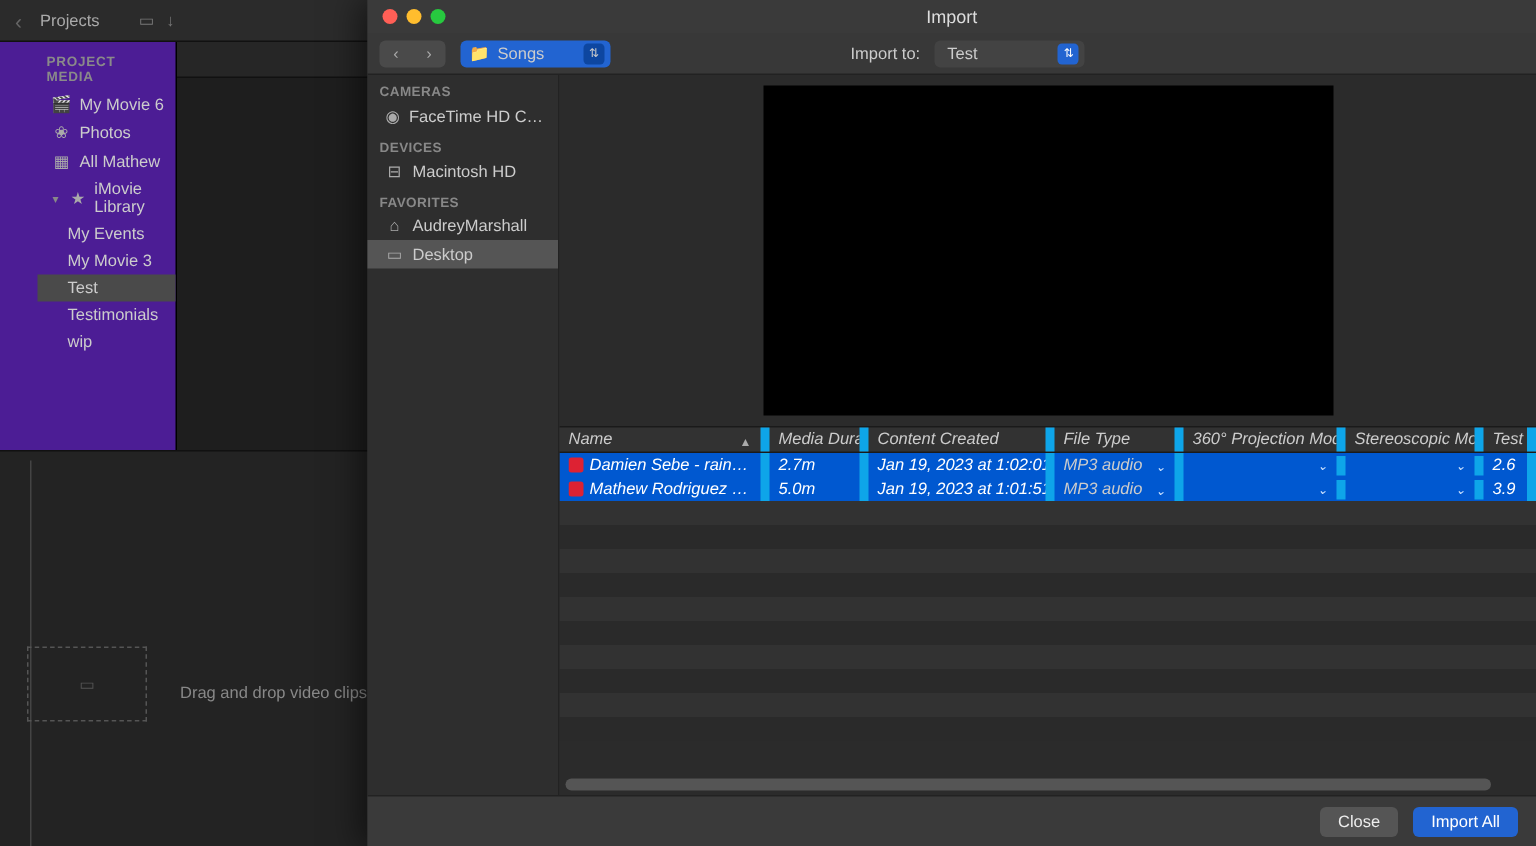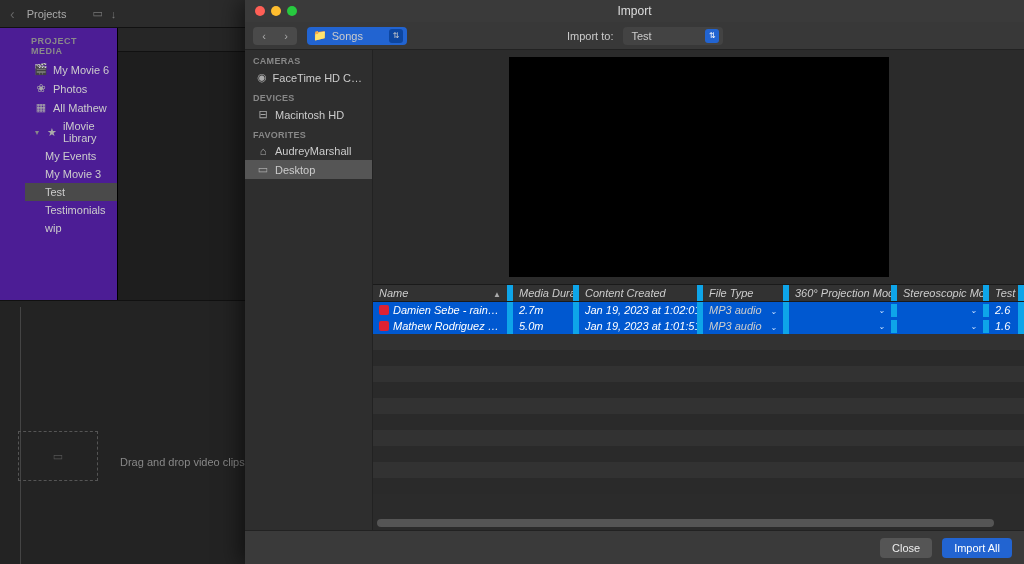--- a/index.html
+++ b/index.html
@@ -242,21 +242,21 @@
               <div class="col c-ft">
                   <span>MP3 audio</span>
                   <span class="sel-chev">⌄</span>
                 </div>
               <div class="col c-pm">
                   <span class="sel-chev">⌄</span>
                 </div>
               <div class="col c-sm">
                   <span class="sel-chev">⌄</span>
                 </div>
-              <div class="col c-fs">1.6</div>
+              <div class="col c-fs">3.9</div>
             </div>
             <div class="frow even"></div>
             <div class="frow odd"></div>
             <div class="frow even"></div>
             <div class="frow odd"></div>
             <div class="frow even"></div>
             <div class="frow odd"></div>
             <div class="frow even"></div>
             <div class="frow odd"></div>
             <div class="frow even"></div>

